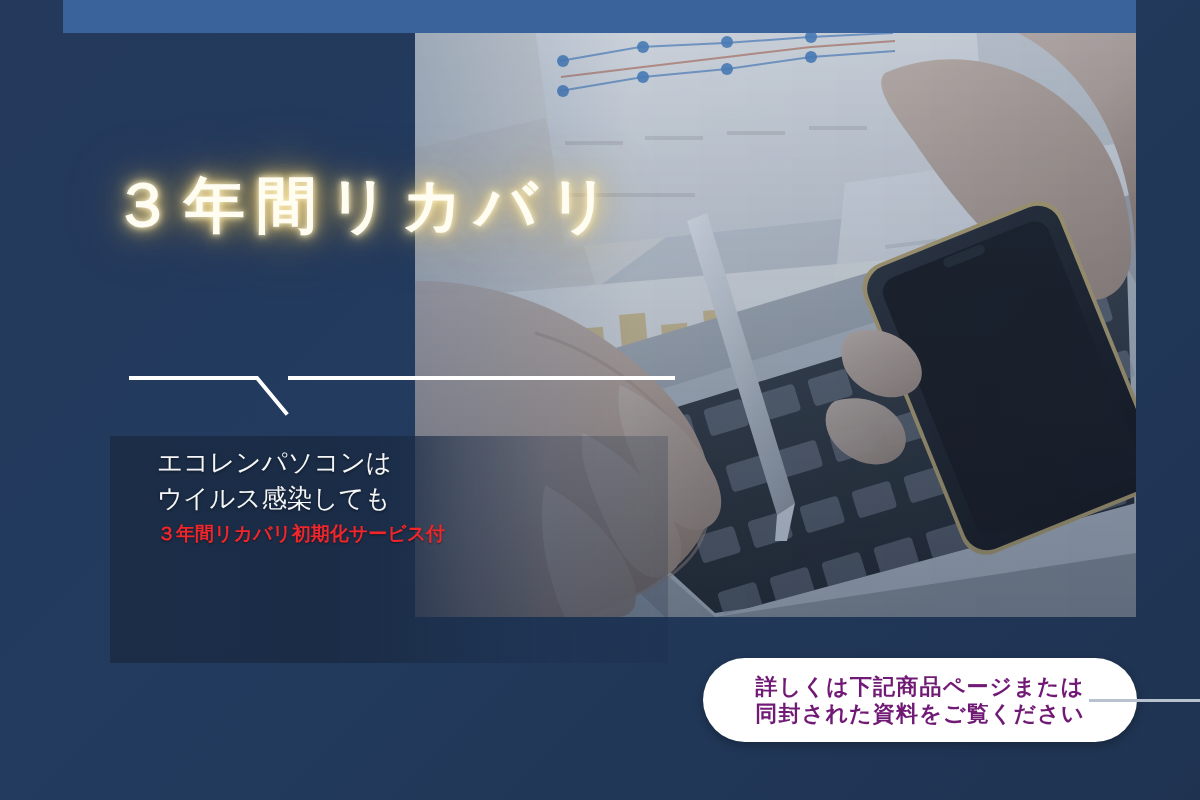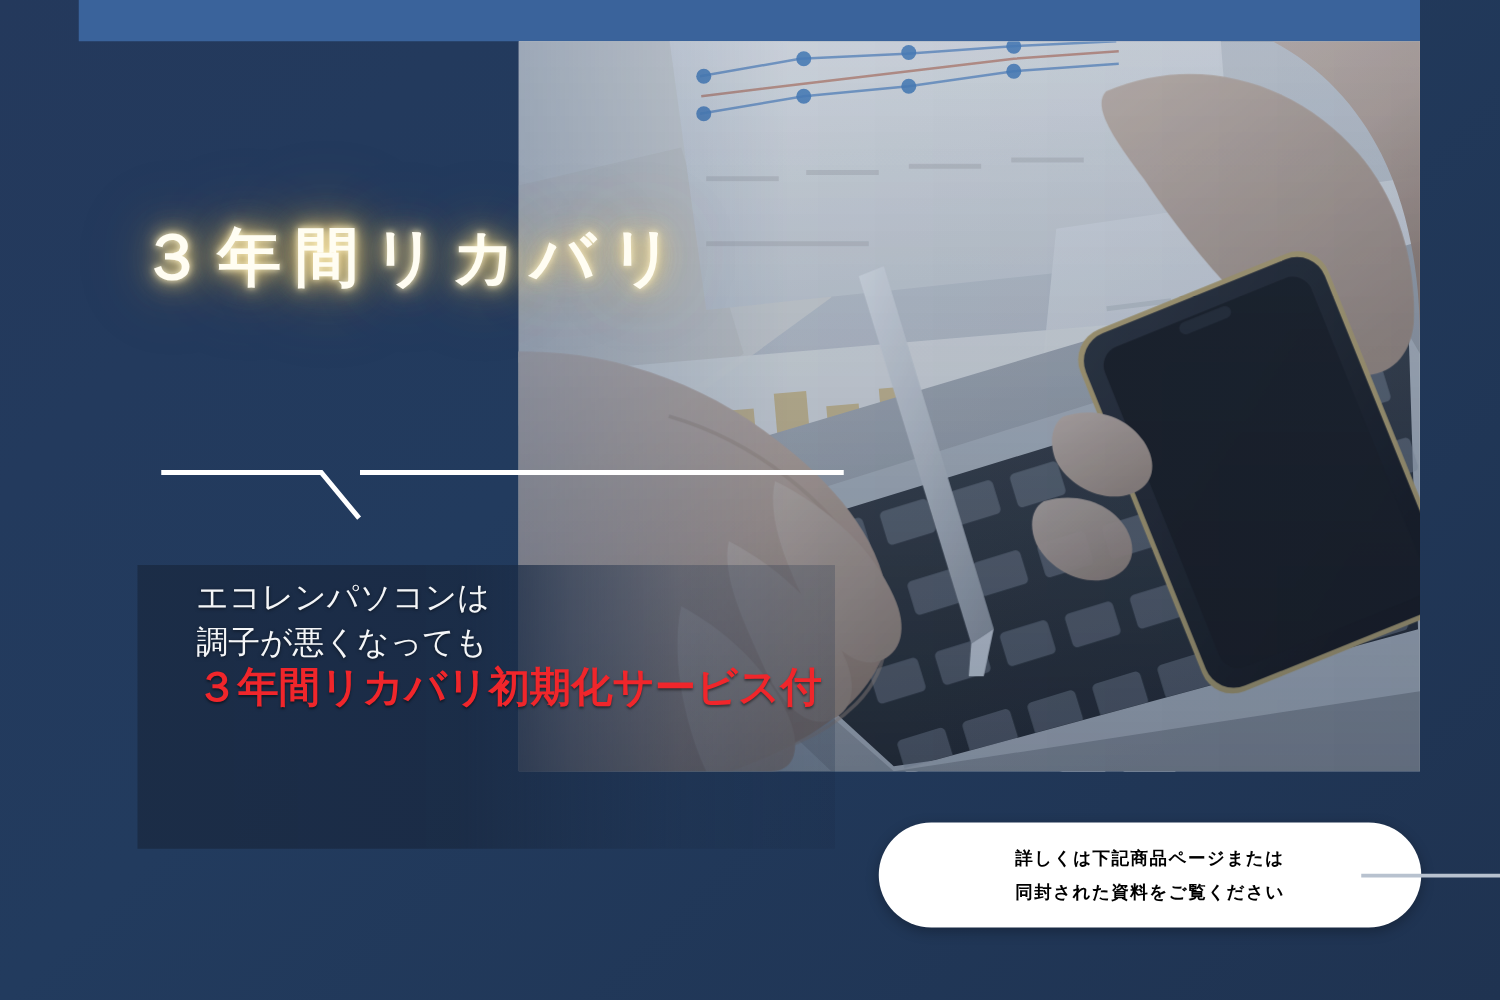--- a/index.html
+++ b/index.html
@@ -71,21 +71,21 @@
   
   .headline {
     position: absolute;
     left: 112px;
     top: 162px;
     width: 760px;
     z-index: 6;
     pointer-events: none;
   }
   .headline .line {
-    font-size: 51px;
+    font-size: 61px;
     line-height: 87px;
     letter-spacing: 11px;
     font-weight: 700;
     color: #fffdf2;
     white-space: nowrap;
     text-shadow:
       0 0 6px rgba(255,244,200,0.98),
       0 0 14px rgba(255,226,140,0.92),
       0 0 26px rgba(250,205,95,0.80),
       0 0 46px rgba(238,183,60,0.55),
@@ -100,21 +100,21 @@
     width: 1200px;
     height: 800px;
     z-index: 7;
     pointer-events: none;
   }
 
   
   .copybox {
     position: absolute;
     left: 110px;
-    top: 452px;
+    top: 436px;
     width: 558px;
     height: 227px;
     z-index: 8;
     background: linear-gradient(90deg,
         rgba(27,44,70,0.97) 0%,
         rgba(27,44,70,0.95) 46%,
         rgba(27,44,70,0.55) 62%,
         rgba(27,44,70,0.30) 78%,
         rgba(27,44,70,0.24) 100%);
   }
@@ -127,21 +127,21 @@
     font-size: 25.5px;
     line-height: 35.5px;
     color: #f4f6f8;
     white-space: nowrap;
     font-weight: 500;
     text-shadow: 0 1px 3px rgba(0,0,0,0.55);
   }
   .copy-line.accent {
     color: #f0262b;
     font-weight: 700;
-    font-size: 33px;
+    font-size: 19px;
     line-height: 36.5px;
     text-shadow: 0 1px 2px rgba(0,0,0,0.45);
   }
 
   
   .pill {
     position: absolute;
     left: 703px;
     top: 658px;
     width: 434px;
@@ -149,25 +149,25 @@
     z-index: 9;
     background: #ffffff;
     border-radius: 42px;
     box-shadow: 0 3px 10px rgba(0,0,0,0.28);
     display: flex;
     align-items: center;
     justify-content: center;
     flex-direction: column;
   }
   .pill-line {
-    font-size: 14px;
+    font-size: 22px;
     line-height: 27px;
     letter-spacing: 1.2px;
     font-weight: 700;
-    color: #000000;
+    color: #701a75;
     white-space: nowrap;
   }
   .pill-rule {
     position: absolute;
     left: 1089px;
     top: 699px;
     width: 111px;
     height: 3px;
     background: #b8c2cf;
     z-index: 10;
@@ -389,21 +389,21 @@
   </div>
 
   <svg class="deco">
     <polyline points="131,378 257,378 286,413" fill="none" stroke="#ffffff" stroke-width="4" stroke-linecap="square"></polyline>
     <line x1="290" y1="378" x2="673" y2="378" stroke="#ffffff" stroke-width="4" stroke-linecap="square"></line>
   </svg>
 
   <div class="copybox">
     <div class="copybox-inner">
       <div class="copy-line">エコレンパソコンは</div>
-      <div class="copy-line">調子が悪くなっても</div>
+      <div class="copy-line">ウイルス感染しても</div>
       <div class="copy-line accent">３年間リカバリ初期化サービス付</div>
     </div>
   </div>
 
   <div class="pill">
     <div class="pill-line">詳しくは下記商品ページまたは</div>
     <div class="pill-line">同封された資料をご覧ください</div>
   </div>
   <div class="pill-rule"></div>
 

